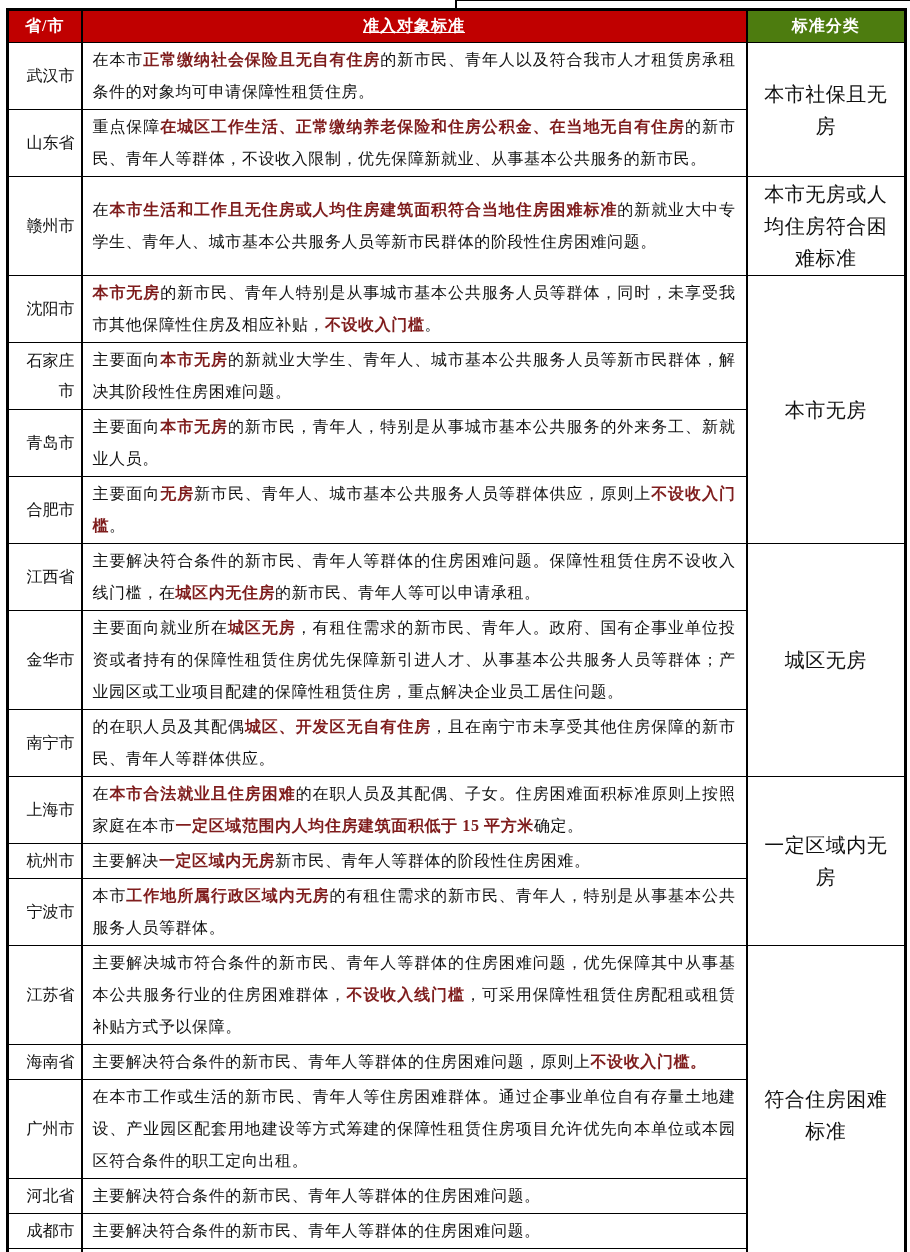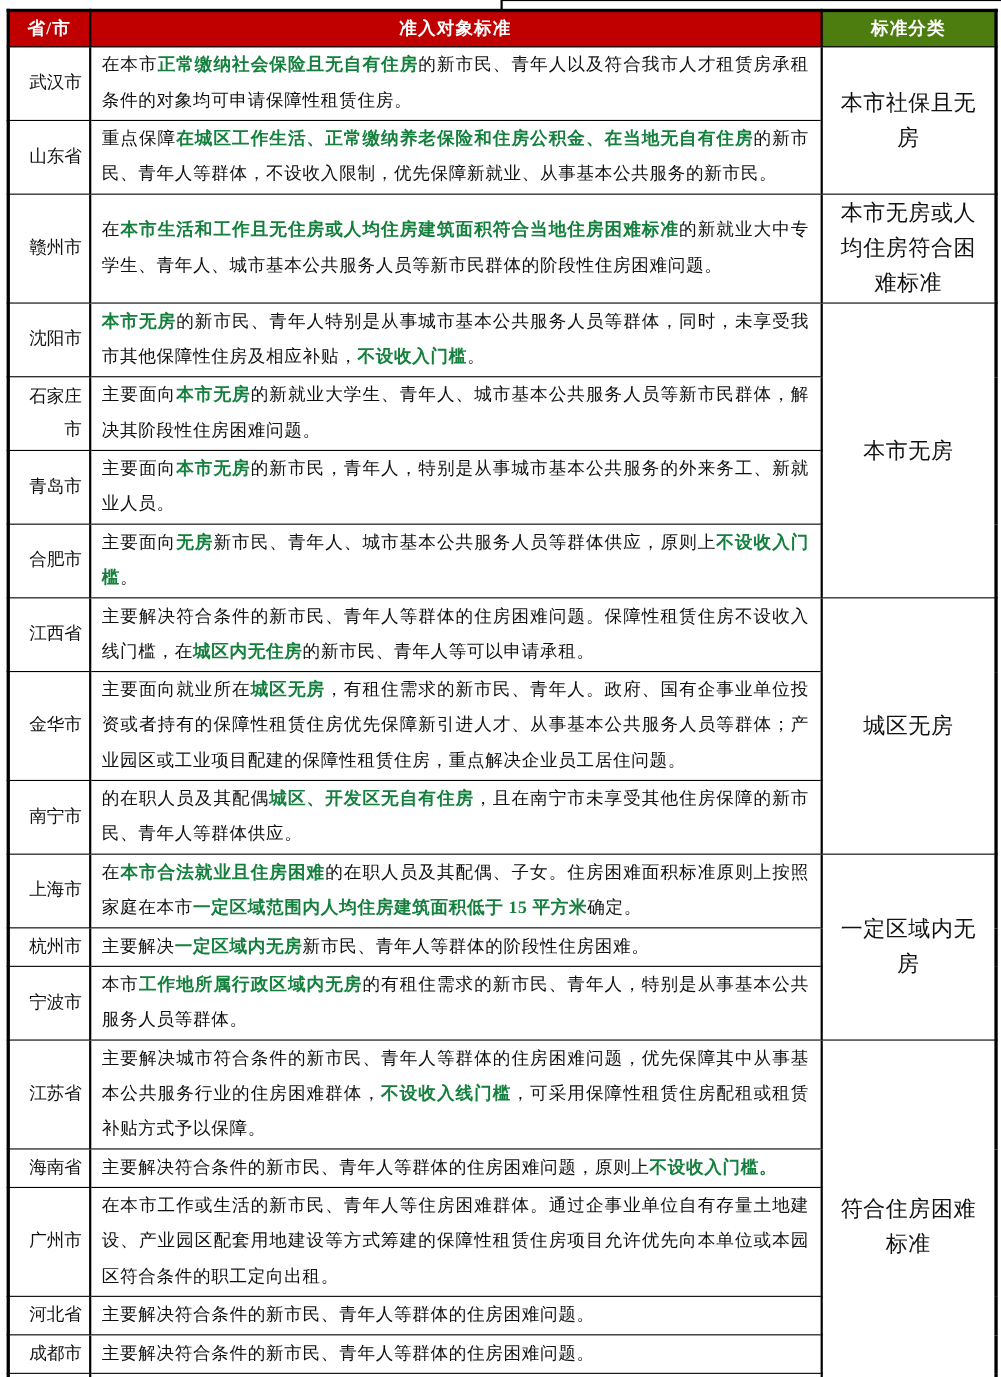--- a/index.html
+++ b/index.html
@@ -40,21 +40,21 @@
     line-height: 30px;
     padding: 2px 6px;
   }
   td.criteria {
     font-size: 16px;
     line-height: 32px;
     padding: 1px 10px;
     text-align: justify;
     letter-spacing: 0.6px;
   }
-  td.criteria b { font-weight: bold; color: #15803d; }
+  td.criteria b { font-weight: bold; color: #7f1d1d; }
   td.category {
     text-align: center;
     font-size: 20px;
     line-height: 32px;
     padding: 1px 10px;
     letter-spacing: 0.5px;
   }
 </style>
 </head>
 <body>
@@ -65,21 +65,21 @@
 
   <table>
     <colgroup>
       <col style="width:74px">
       <col style="width:665px">
       <col style="width:159px">
     </colgroup>
     <thead>
       <tr>
         <th style="background: rgb(192, 0, 0); color: rgb(255, 255, 255);">省/市</th>
-        <th style="background: rgb(192, 0, 0); color: rgb(255, 255, 255);">准入对象标准</th>
+        <th style="background: rgb(192, 0, 0); color: rgb(255, 255, 255); text-decoration: underline;">准入对象标准</th>
         <th style="background: #4d7c0f; color: rgb(255, 255, 255);">标准分类</th>
       </tr>
     </thead>
     <tbody id="tbody">
         <tr>
           <td class="region">武汉市</td>
           <td class="criteria"><span>在本市</span><b>正常缴纳社会保险且无自有住房</b><span>的新市民、青年人以及符合我市人才租赁房承租条件的对象均可申请保障性租赁住房。</span></td>
           <td class="category" rowspan="2">本市社保且无房</td>
         </tr>
         <tr>

